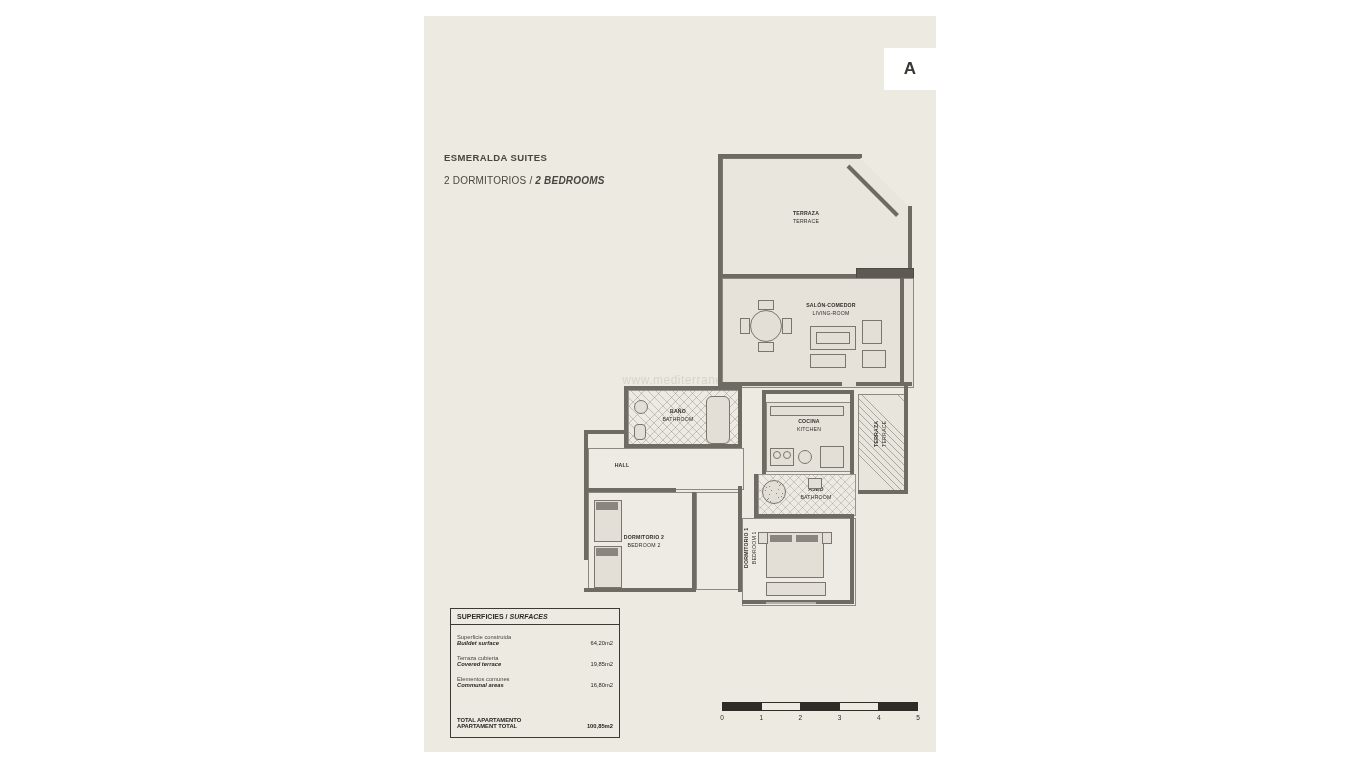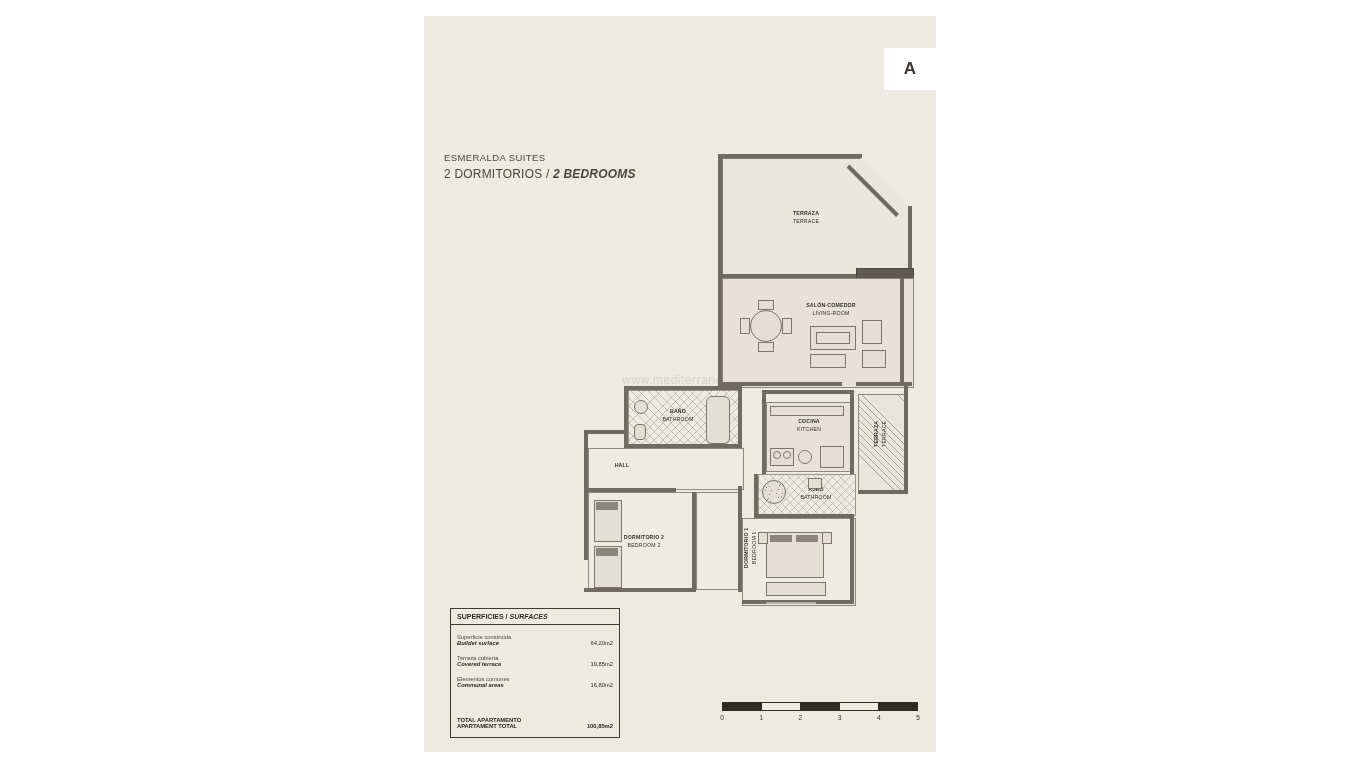--- a/index.html
+++ b/index.html
@@ -11,22 +11,22 @@
   .sheet{
     position:absolute;left:424px;top:16px;width:512px;height:736px;
     background:#edeae2;
   }
   .badge{
     position:absolute;left:884px;top:48px;width:52px;height:42px;background:#ffffff;
     display:flex;align-items:center;justify-content:center;
     font-size:17px;font-weight:bold;color:#3a3733;
   }
   .title-block{position:absolute;left:444px;top:152px;}
-  .title-main{font-size:9.5px;font-weight:normal;color:#4a463f;letter-spacing:.4px;}
-  .title-sub{font-size:12px;color:#4a463f;margin-top:4px;letter-spacing:.2px;}
+  .title-main{font-size:9.5px;font-weight:bold;color:#4a463f;letter-spacing:.4px;}
+  .title-sub{font-size:10px;color:#4a463f;margin-top:12px;letter-spacing:.2px;}
   .title-sub i{font-style:italic;font-weight:bold;}
 
   .watermark{
     position:absolute;left:560px;top:373px;width:260px;text-align:center;
     font-size:12px;color:#d8d4cb;letter-spacing:.5px;pointer-events:none;
   }
 
   
   .plan{position:absolute;left:570px;top:150px;width:360px;height:470px;}
   .wall{position:absolute;background:#6f6a62;}

